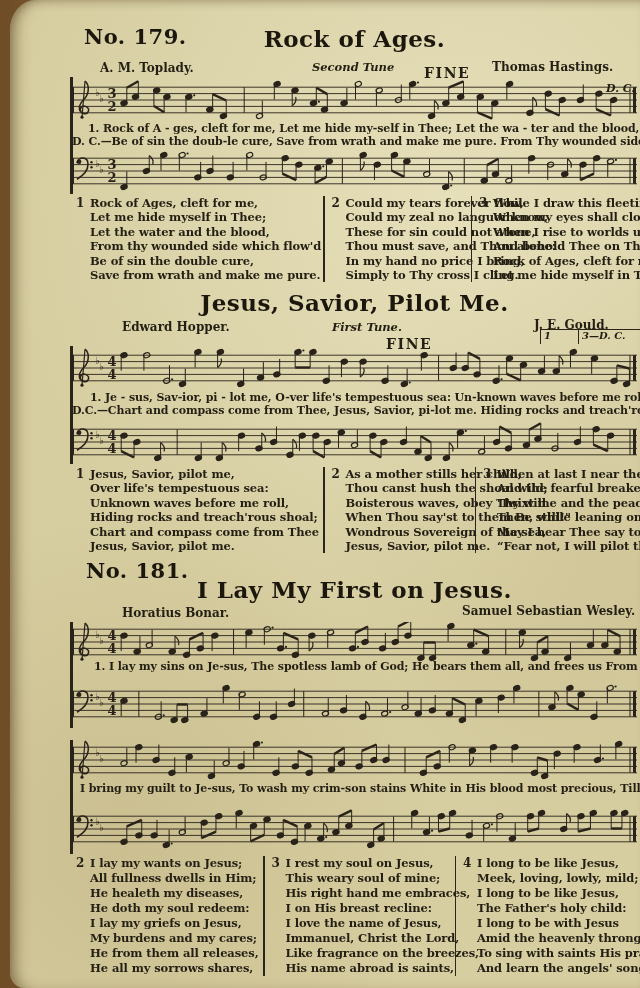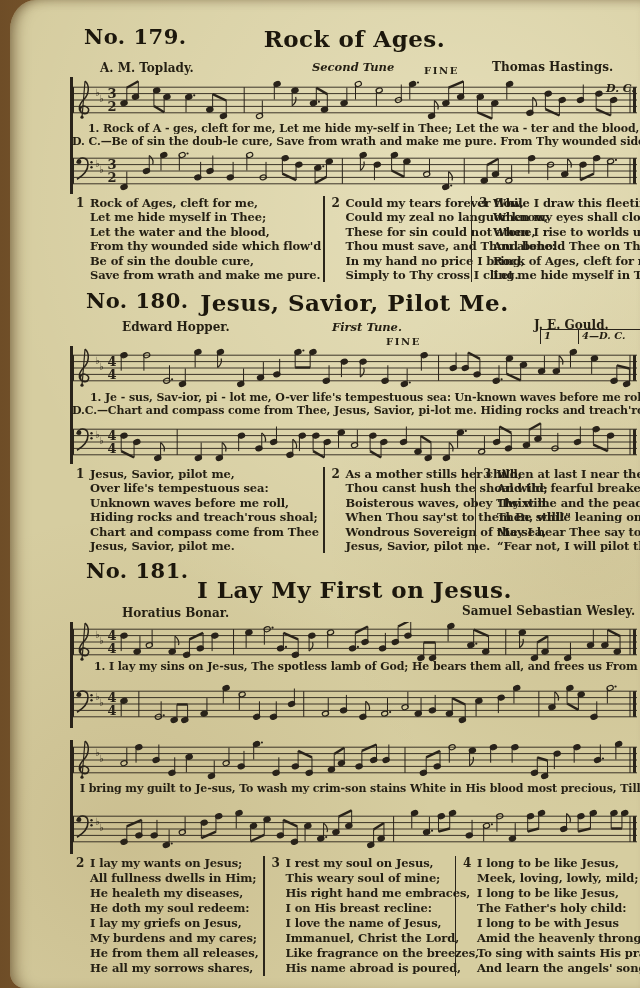--- a/index.html
+++ b/index.html
@@ -17,21 +17,21 @@
       radial-gradient(70% 50% at 92% 55%, rgba(135,105,48,.10), rgba(135,105,48,0) 60%),
       #d6cda0;
     box-shadow: inset 12px 0 16px -9px rgba(70,45,14,.65), inset 0 8px 12px -9px rgba(70,45,14,.4);
   }
   .content{position:absolute;left:62px;top:0;width:565px;height:760px;color:#241f13;}
   .abs{position:absolute;}
   .hnum{font-weight:700;font-size:21px;letter-spacing:.5px;color:#1c170c;}
   .htitle{position:absolute;left:0;width:100%;text-align:center;font-weight:700;font-size:23px;letter-spacing:.5px;color:#1c170c;}
   .byline{font-weight:700;font-size:12px;}
   .tune{font-style:italic;font-weight:700;font-size:11.5px;}
-  .fine{font-weight:700;font-size:10px;letter-spacing:1.6px;text-transform:uppercase;}
+  .fine{font-weight:700;font-size:14px;letter-spacing:1.6px;text-transform:uppercase;}
   .dc{font-style:italic;font-weight:700;font-size:11px;}
   .slyric{font-weight:700;font-size:11px;white-space:nowrap;letter-spacing:-.1px;}
   .staff{position:absolute;left:0;display:block;}
   .sysline{position:absolute;left:-2px;width:2.5px;background:#29231a;}
   .verses{position:absolute;display:flex;gap:7px;}
   .vcol{display:flex;gap:4px;}
   .vnum{font-weight:700;font-size:12px;width:10px;flex:none;}
   .vtext{font-weight:600;font-size:11.5px;line-height:14.4px;white-space:pre;letter-spacing:-.1px;}
   .tall .vtext{line-height:15px;}
   .vdiv{width:1.5px;background:#2b261b;flex:none;}
@@ -260,29 +260,28 @@
         <span class="vnum">3</span>
         <div class="vtext">While I draw this fleeting breath,
 When my eyes shall close in death,
 When I rise to worlds unknown,
 And behold Thee on Thy throne,
 Rock of Ages, cleft for me,
 Let me hide myself in Thee.</div>
       </div>
     </div>
 
-    <div class="abs hnum" style="left:14px;top:288px;">No. 180.</div>
     <div class="htitle" style="top:289px;">Jesus, Savior, Pilot Me.</div>
     <div class="abs byline" style="left:50px;top:320px;">Edward Hopper.</div>
     <div class="abs tune" style="left:260px;top:320px;">First Tune.</div>
     <div class="abs byline" style="left:462px;top:318px;">J. E. Gould.</div>
     <div class="abs fine" style="left:314px;top:336px;">Fine</div>
     <div class="volta" style="left:468px;top:329px;">
       <span style="width:30px;">1</span>
-      <span style="width:54px;">4—D. C.</span>
+      <span style="width:54px;">3—D. C.</span>
     </div>
 
     <div class="sysline" style="top:346px;height:118px;"></div>
     <svg class="staff" style="top:346px;" width="565" height="44">
         <line x1="0" y1="9.2" x2="565" y2="9.2" stroke="#29231a" stroke-width="0.9"></line>
         <line x1="0" y1="15.6" x2="565" y2="15.6" stroke="#29231a" stroke-width="0.9"></line>
         <line x1="0" y1="22" x2="565" y2="22" stroke="#29231a" stroke-width="0.9"></line>
         <line x1="0" y1="28.400000000000002" x2="565" y2="28.400000000000002" stroke="#29231a" stroke-width="0.9"></line>
         <line x1="0" y1="34.8" x2="565" y2="34.8" stroke="#29231a" stroke-width="0.9"></line>
         <rect x="0" y="9.2" width="2" height="25.6" fill="#29231a"></rect>
@@ -877,21 +876,21 @@
       <div class="vdiv"></div>
       <div class="vcol" style="width:176px;">
         <span class="vnum">3</span>
         <div class="vtext">I rest my soul on Jesus,
 This weary soul of mine;
 His right hand me embraces,
 I on His breast recline:
 I love the name of Jesus,
 Immanuel, Christ the Lord,
 Like fragrance on the breezes,
-His name abroad is poured,</div>
+His name abroad is saints,</div>
       </div>
       <div class="vdiv"></div>
       <div class="vcol" style="width:182px;">
         <span class="vnum">4</span>
         <div class="vtext">I long to be like Jesus,
 Meek, loving, lowly, mild;
 I long to be like Jesus,
 The Father's holy child:
 I long to be with Jesus
 Amid the heavenly throng,

